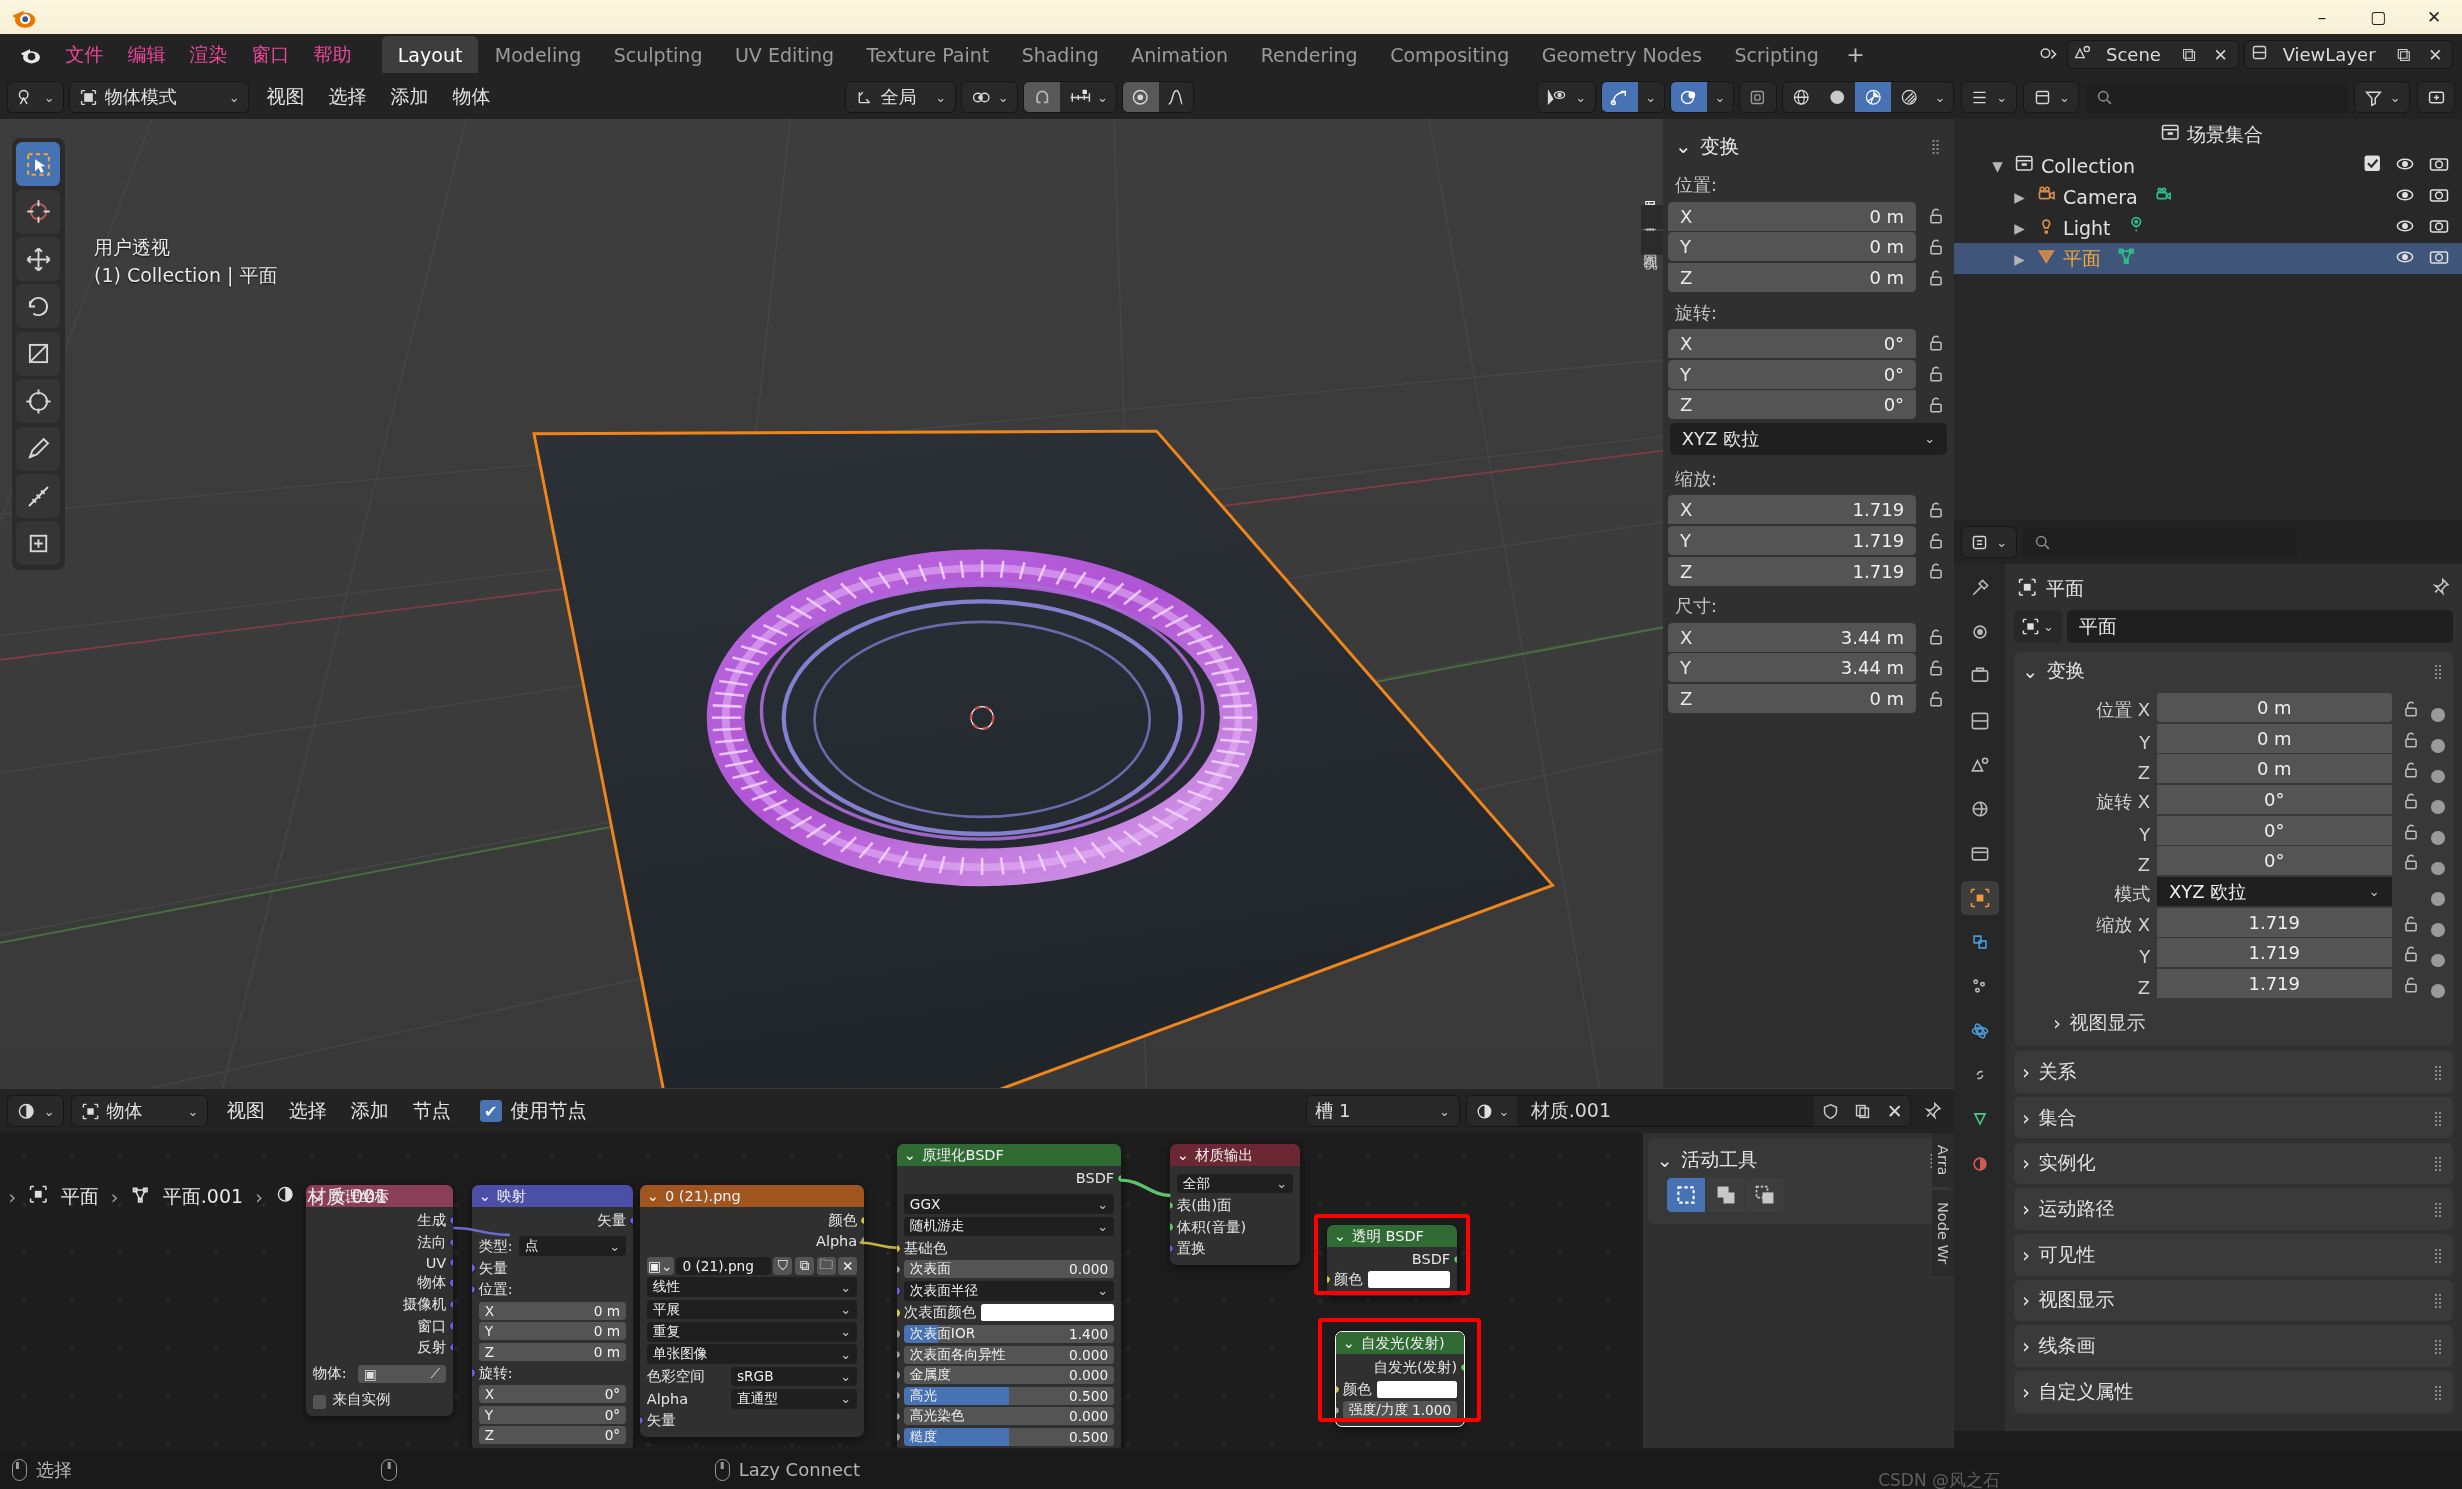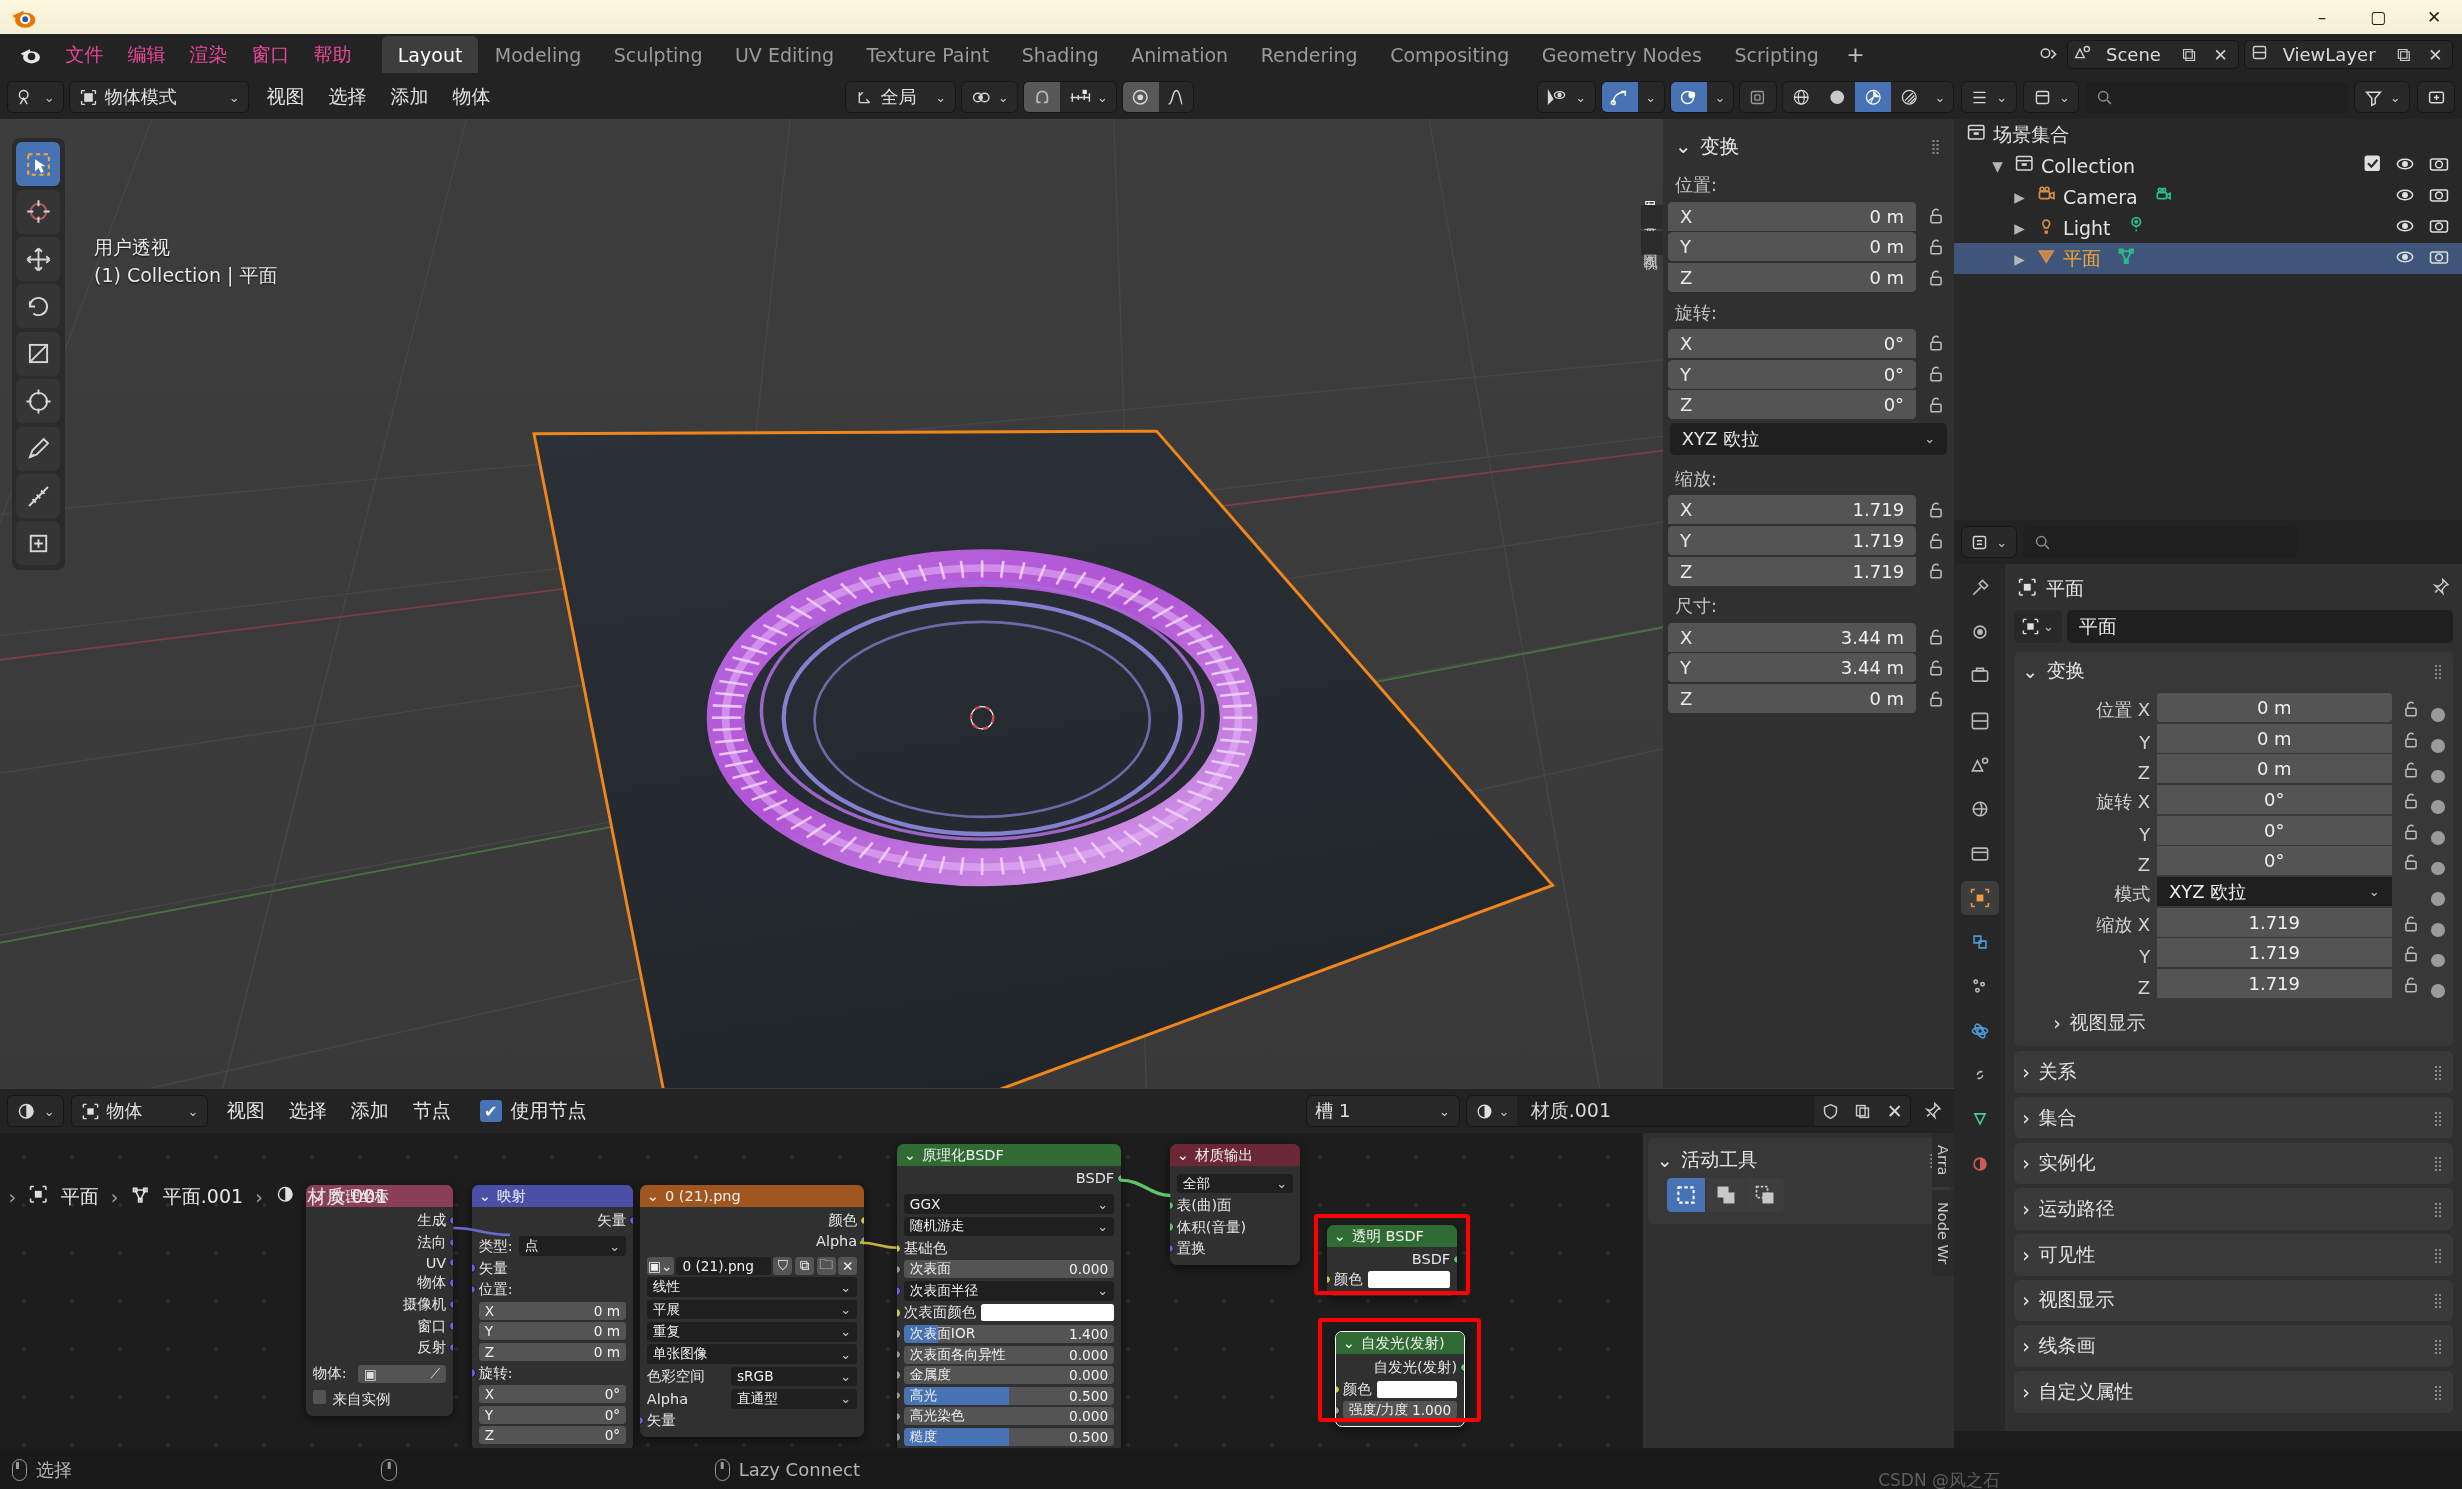--- a/index.html
+++ b/index.html
@@ -915,21 +915,21 @@
       </svg>
         <span class="chev">⌄</span>
     </div>
     <div class="hdr-btn">
       <svg width="19" height="19" viewBox="0 0 22 22" fill="none" stroke="#d8d8d8" stroke-width="1.7">
         <rect x="3" y="5" width="16" height="12" rx="2"></rect>
           <path d="M11 8v6M8 11h6"></path>
       </svg>
     </div>
   </div>
-  <div class="ol-row" style="padding-left:12px;">
+  <div class="ol-row" style="padding-left:12px;justify-content:center;">
     <span>
       <svg width="20.5" height="20.5" viewBox="0 0 24 24" fill="none" stroke="#d8d8d8" stroke-width="1.8">
         <rect x="3" y="4" width="18" height="16" rx="2"></rect>
           <path d="M3 9h18"></path>
           <rect x="9" y="12" width="6" height="3" fill="#d8d8d8" stroke="none"></rect>
       </svg>
     </span>
     <span class="name">场景集合</span>
   </div>
   <div id="ol-rows">
@@ -1456,21 +1456,21 @@
               <span>反射</span>
               <span class="sock r" style="background:#6b5ed8"></span>
             </div>
             <div style="display:flex;align-items:center;gap:11px;margin-top:4.3px;">
               <span>物体:</span>
               <span class="nfield" style="flex:1;justify-content:space-between;">
                 <span style="color:#ddd">▣</span>
                 <span style="color:#ddd">⟋</span>
               </span>
             </div>
-            <div style="display:flex;align-items:flex-start;gap:6px;margin-top:4.3px;font-family:Liberation Mono, monospace;">
+            <div style="display:flex;align-items:flex-end;gap:6px;margin-top:4.3px;font-family:Liberation Mono, monospace;">
               <span style="width:13.7px;height:13.7px;background:#545454;border-radius:2.6px;"></span>
               <span>来自实例</span>
             </div>
           </div>
         </div>
         <div class="node" style="left: 472px; top: 52px; width: 161px;">
           <div class="nhead" style="background:#4b4fa8">
             <span>⌄</span>
             <span>映射</span>
           </div>

